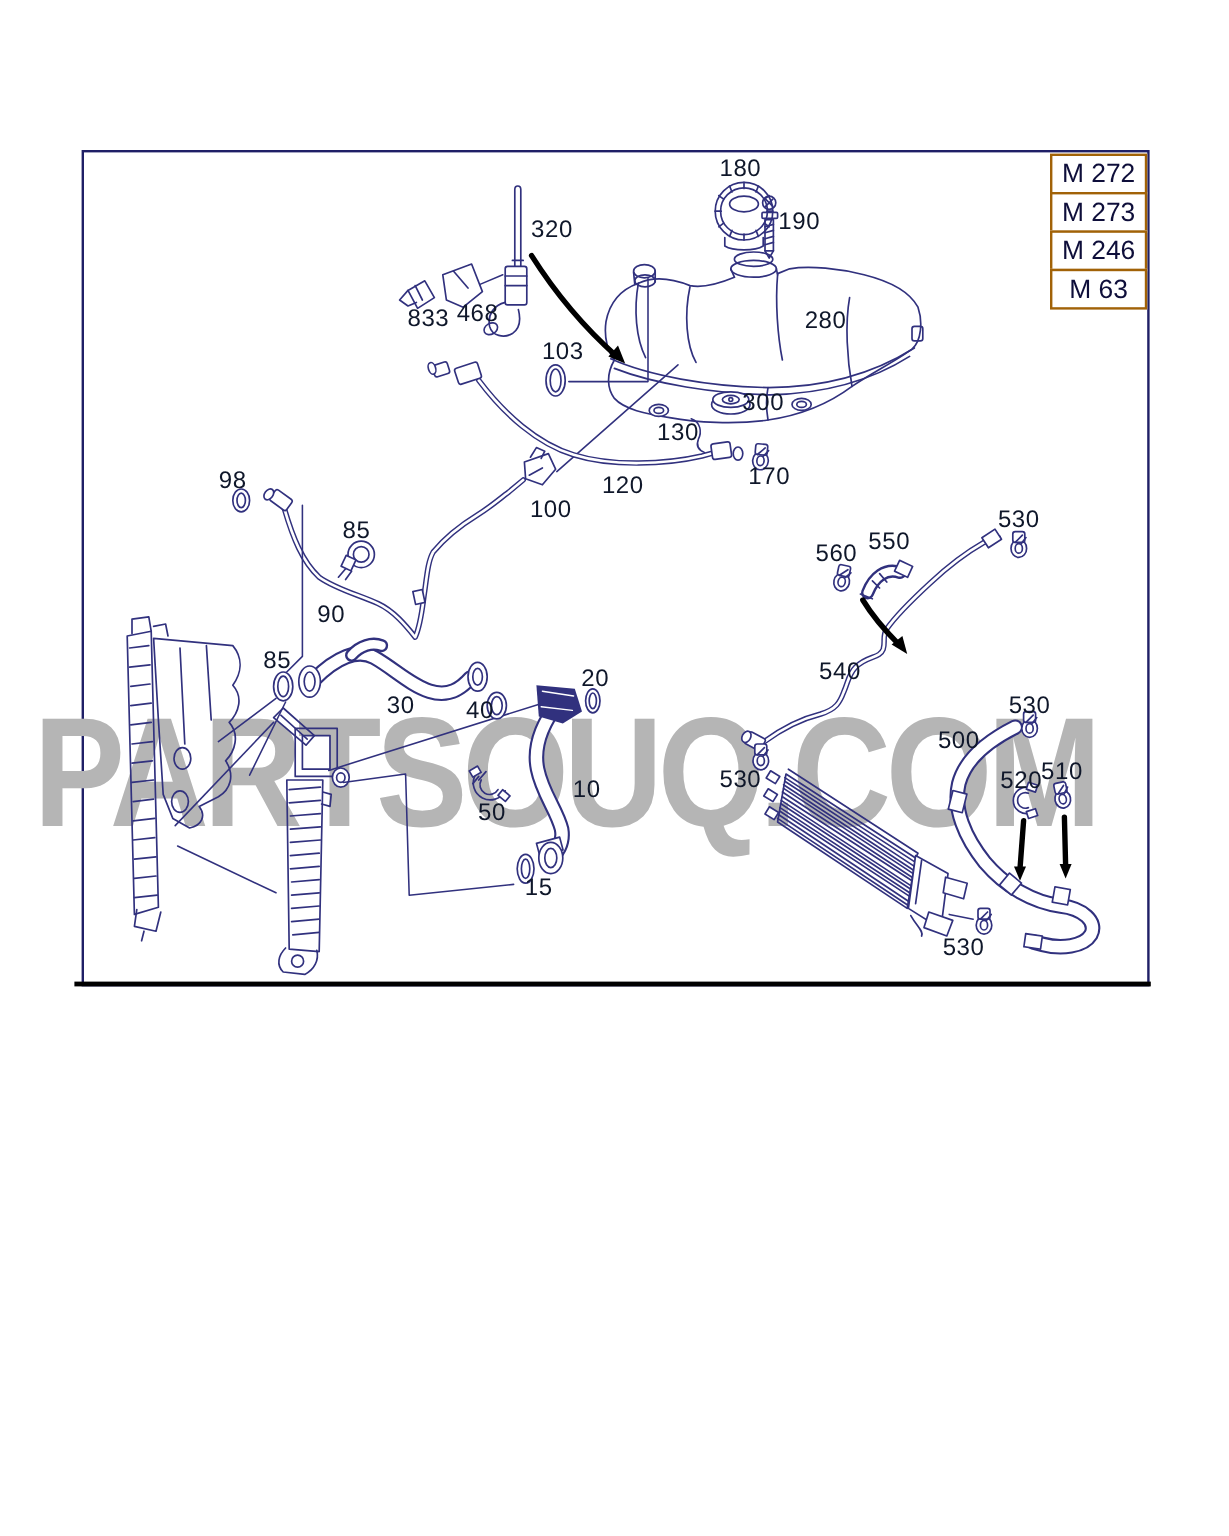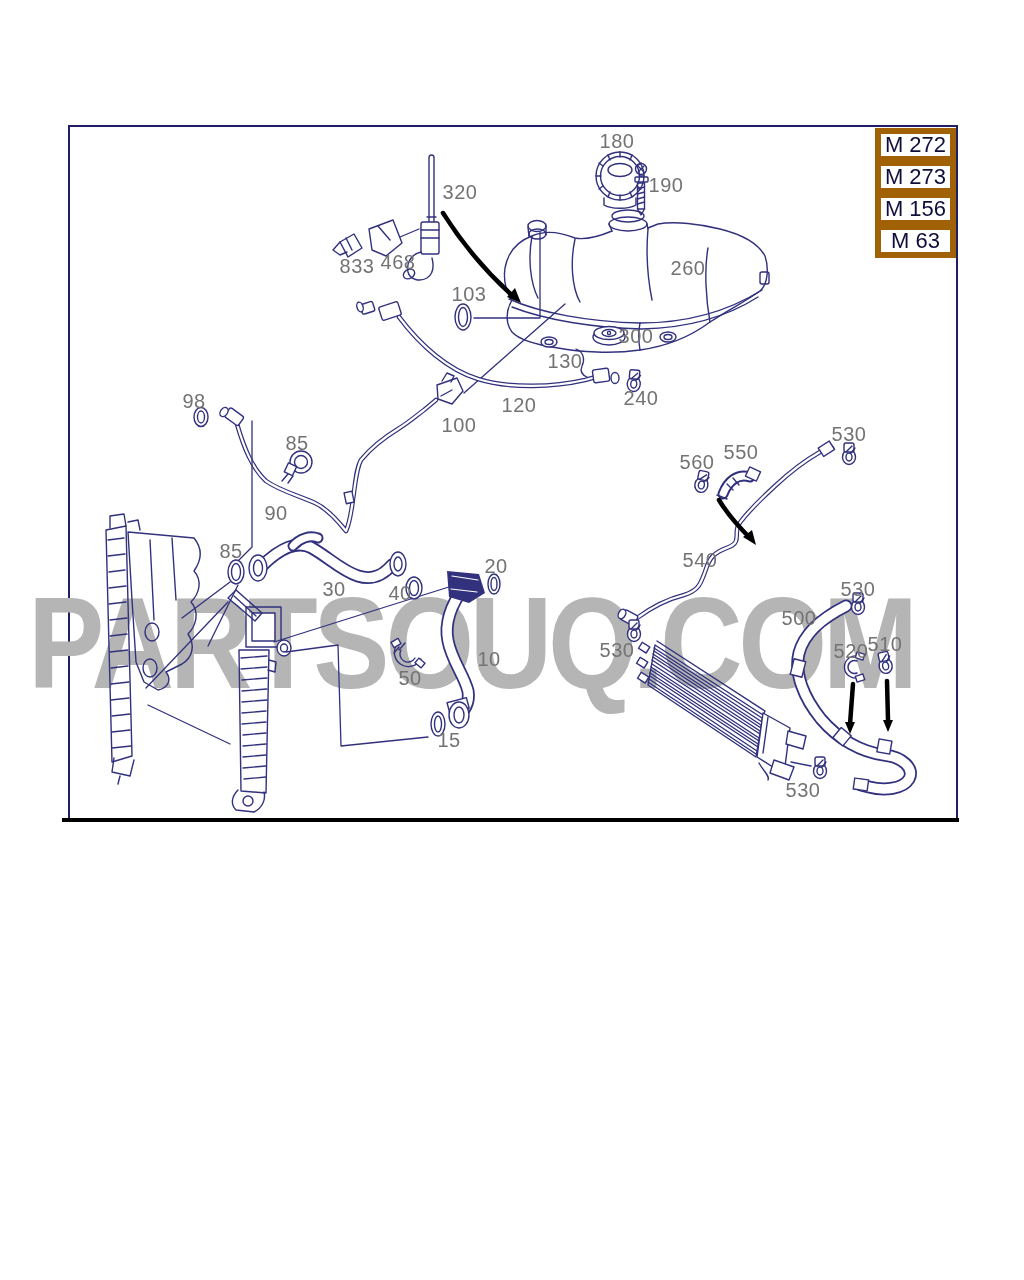--- a/index.html
+++ b/index.html
@@ -7,23 +7,23 @@
          font-family:"Liberation Sans",sans-serif;}
   #frame{position:absolute;left:68px;top:125px;width:886px;height:693px;
          border:2px solid #1f1f66;z-index:5;background:transparent;}
   #bottom-rule{position:absolute;left:62px;top:818px;width:897px;height:4px;background:#000;z-index:6;}
   #watermark{position:absolute;left:28px;top:568px;z-index:10;
     font-family:"Liberation Sans",sans-serif;font-weight:bold;font-size:130px;
     color:#b5b5b5;letter-spacing:-5px;white-space:nowrap;
     transform:scaleX(0.88);transform-origin:left center;}
   #art{position:absolute;left:0;top:0;z-index:20;pointer-events:none;}
   .plabel{position:absolute;transform:translate(-50%,-50%);z-index:30;
-    font-size:20px;color:#737373;letter-spacing:0.5px;white-space:nowrap;}
+    font-size:20px;color:#0f172a;letter-spacing:0.5px;white-space:nowrap;}
   #legend{position:absolute;left:875px;top:128px;z-index:25;}
-  .legend-cell{width:81px;height:34px;box-sizing:border-box;border:6px solid #a16207;
+  .legend-cell{width:81px;height:34px;box-sizing:border-box;border:2px solid #a16207;
     margin-top:-2px;background:#fff;display:flex;align-items:center;justify-content:center;
     font-size:22px;color:#0e0e3a;}
   .legend-cell:first-child{margin-top:0;}
   .tube-o{stroke:#31317e;stroke-width:13;fill:none;}
   .tube-i{stroke:#ffffff;stroke-width:9.5;fill:none;}
   .tube-o2{stroke:#31317e;stroke-width:11;fill:none;}
   .tube-i2{stroke:#ffffff;stroke-width:7;fill:none;}
   .pipe-o{stroke:#31317e;stroke-width:4.6;fill:none;}
   .pipe-i{stroke:#ffffff;stroke-width:2.2;fill:none;}
   .thin{stroke:#31317e;stroke-width:1.3;fill:none;}
@@ -357,25 +357,25 @@
       <path class="arrow" d="M887,681 L888,720"></path>
       <polygon class="ahead" points="888,732 883,720 893,720"></polygon>
     </g>
   </svg>
 
   <div class="plabel" style="left:617px;top:141px">180</div>
   <div class="plabel" style="left:666px;top:185px">190</div>
   <div class="plabel" style="left:460px;top:192px">320</div>
   <div class="plabel" style="left:357px;top:266px">833</div>
   <div class="plabel" style="left:398px;top:262px">468</div>
-  <div class="plabel" style="left:688px;top:268px">260</div>
+  <div class="plabel" style="left:688px;top:268px">280</div>
   <div class="plabel" style="left:469px;top:294px">103</div>
   <div class="plabel" style="left:636px;top:336px">300</div>
   <div class="plabel" style="left:565px;top:361px">130</div>
-  <div class="plabel" style="left:641px;top:398px">240</div>
+  <div class="plabel" style="left:641px;top:398px">170</div>
   <div class="plabel" style="left:519px;top:405px">120</div>
   <div class="plabel" style="left:459px;top:425px">100</div>
   <div class="plabel" style="left:194px;top:401px">98</div>
   <div class="plabel" style="left:297px;top:443px">85</div>
   <div class="plabel" style="left:276px;top:513px">90</div>
   <div class="plabel" style="left:231px;top:551px">85</div>
   <div class="plabel" style="left:334px;top:589px">30</div>
   <div class="plabel" style="left:400px;top:593px">40</div>
   <div class="plabel" style="left:496px;top:566px">20</div>
   <div class="plabel" style="left:489px;top:659px">10</div>
@@ -388,17 +388,17 @@
   <div class="plabel" style="left:617px;top:650px">530</div>
   <div class="plabel" style="left:799px;top:618px">500</div>
   <div class="plabel" style="left:858px;top:589px">530</div>
   <div class="plabel" style="left:851px;top:651px">520</div>
   <div class="plabel" style="left:885px;top:644px">510</div>
   <div class="plabel" style="left:803px;top:790px">530</div>
 
   <div id="legend">
     <div class="legend-cell">M 272</div>
     <div class="legend-cell">M 273</div>
-    <div class="legend-cell">M 156</div>
+    <div class="legend-cell">M 246</div>
     <div class="legend-cell">M 63</div>
   </div>
 
 </div>
 
 </body></html>

